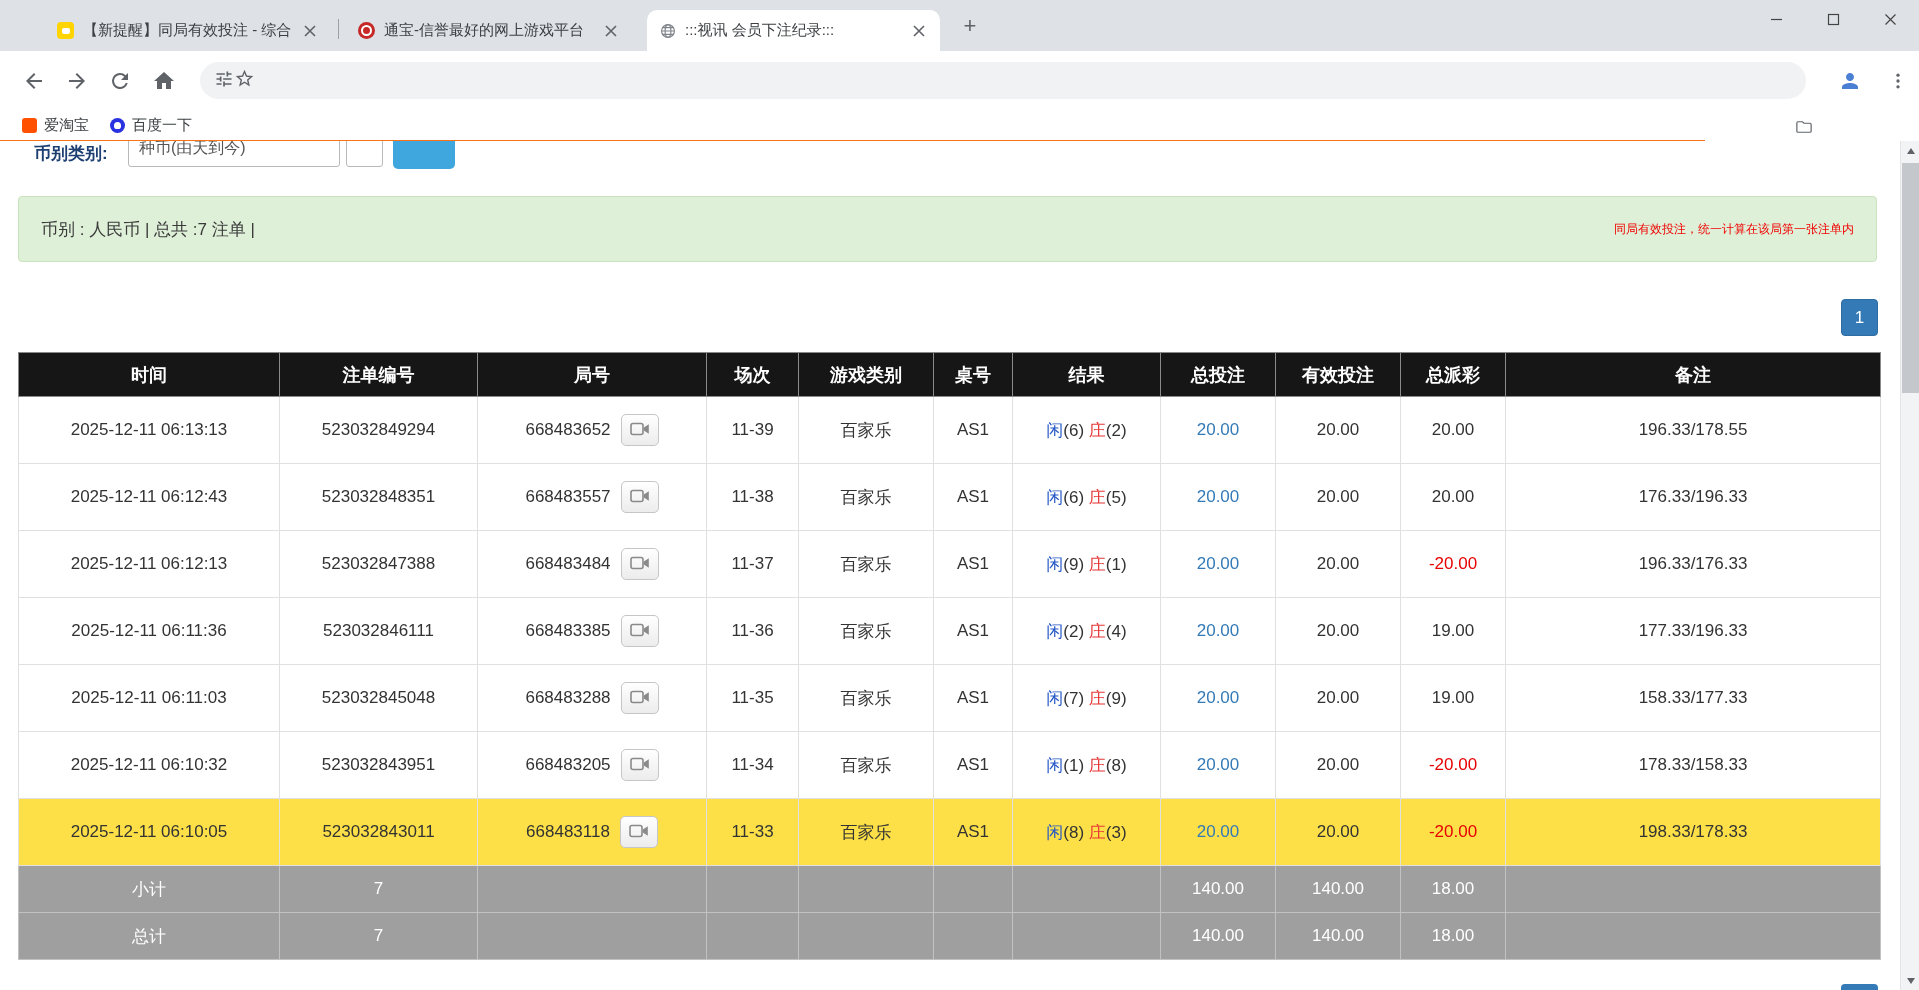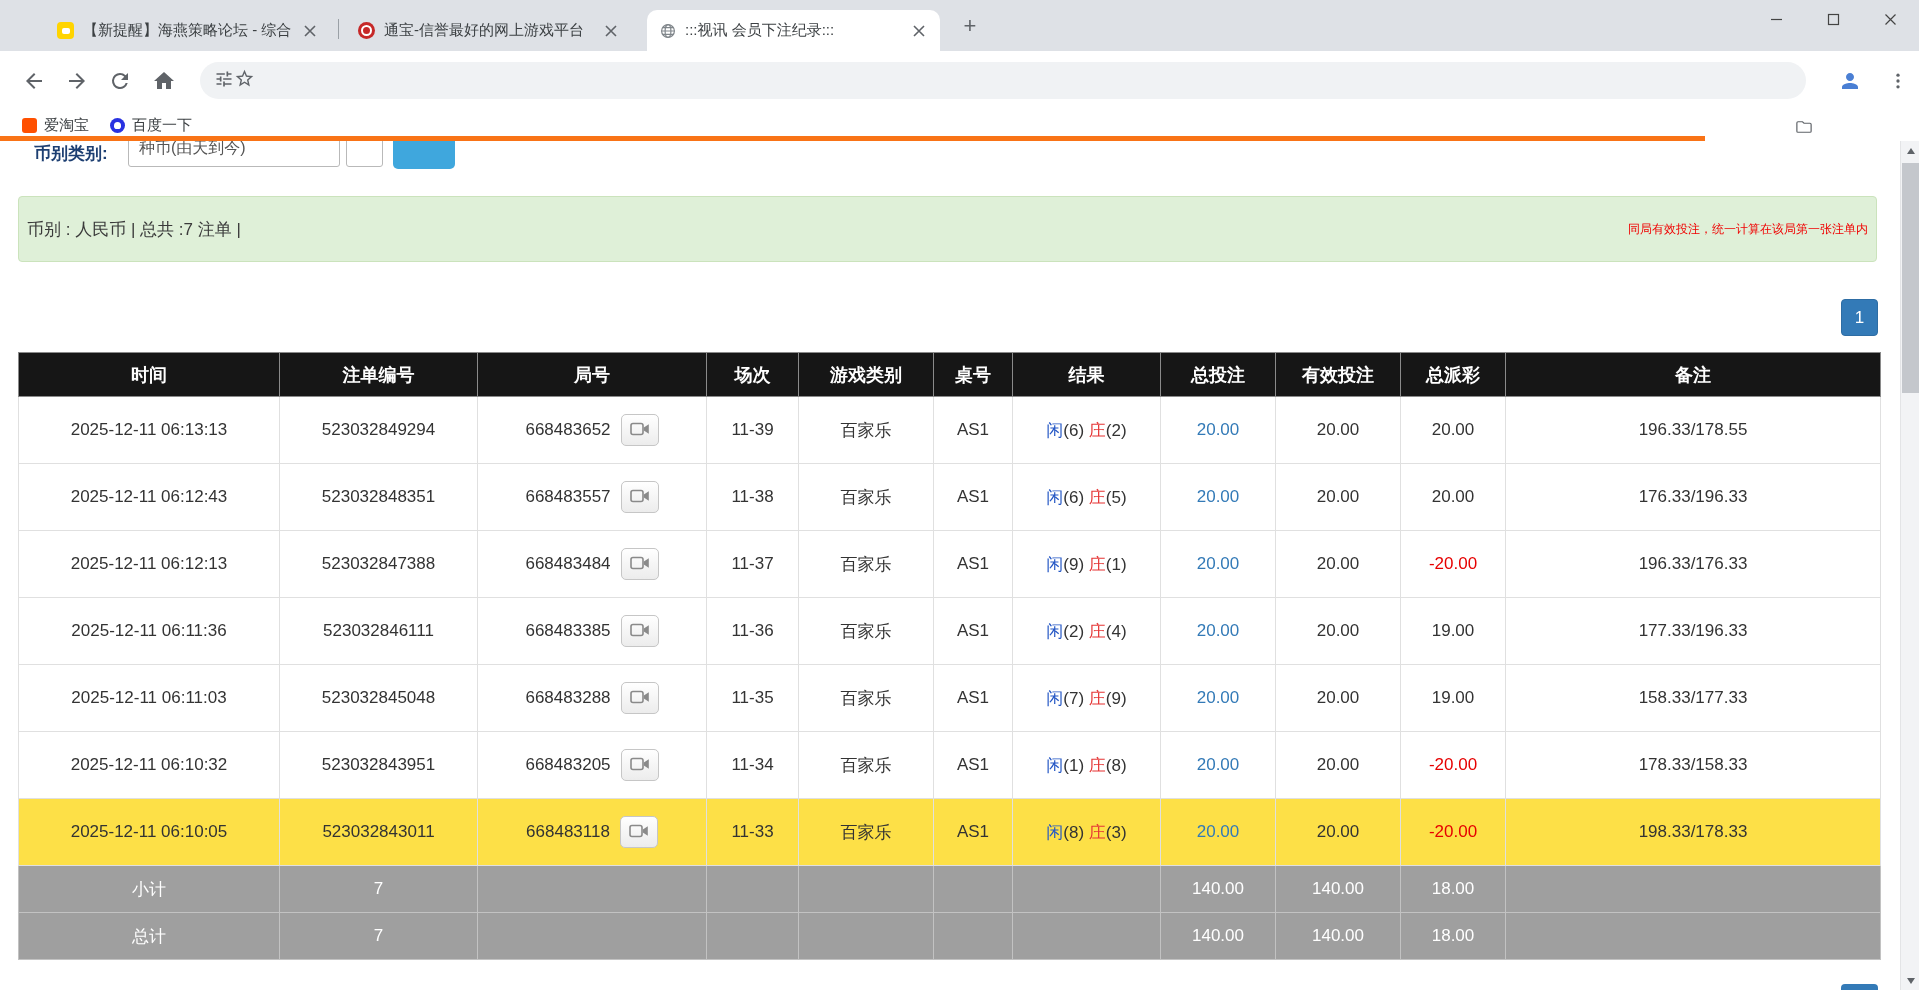--- a/index.html
+++ b/index.html
@@ -27,39 +27,39 @@
   .win-btn { position:absolute; top:0; width:57px; height:39px; display:flex; align-items:center; justify-content:center; }
   .win-min { left:1748px; } .win-max { left:1805px; } .win-close { left:1862px; }
 
   .navbar { position:absolute; top:51px; left:0; width:1919px; height:59px; background:#fff; }
   .nav-icon { position:absolute; top:16px; width:27px; height:27px; display:flex; align-items:center; justify-content:center; }
   .nav-back { left:20px; } .nav-fwd { left:63px; } .nav-reload { left:106px; } .nav-home { left:150px; }
   .urlbar { position:absolute; left:200px; top:11px; width:1606px; height:37px; background:#f0f2f4; border-radius:19px; display:flex; align-items:center; padding:0 14px; }
   .url-text { flex:1; margin-left:12px; font-size:16px; color:#202124; white-space:nowrap; overflow:hidden; }
   .nav-person { left:1836px; } .nav-menu { left:1884px; }
 
-  .bookmarks { position:absolute; top:110px; left:0; width:1705px; height:31px; background:#fff; border-bottom:5px solid #f97316; }
+  .bookmarks { position:absolute; top:110px; left:0; width:1705px; height:31px; background:#fff; border-bottom:1px solid #f97316; }
   .bm-item { position:absolute; top:0; height:30px; display:flex; align-items:center; gap:7px; font-size:15px; color:#3c4043; }
   .bm-1 { left:22px; } .bm-2 { left:110px; }
   .bm-ico-taobao { width:15px; height:15px; background:#ff5000; border-radius:3px; }
   .bm-ico-baidu  { width:15px; height:15px; background:#2932e1; border-radius:50%; position:relative; }
   .bm-ico-baidu::after { content:""; position:absolute; left:4px; top:4px; width:7px; height:7px; background:#fff; border-radius:50% 50% 40% 40%; }
   .bm-right { position:absolute; top:0; left:1795px; height:30px; display:flex; align-items:center; gap:8px; font-size:15px; color:#3c4043;flex-direction:column; }
   .bm-divider { width:1px; height:18px; background:#d0d3d8; margin-right:4px; }
 
   
   .content { position:absolute; top:141px; left:0; width:1900px; height:849px; background:#fff; overflow:hidden; }
 
   .filter-strip { position:absolute; top:0; left:0; width:100%; height:30px; overflow:hidden;padding-left:24px; }
   .filter-label { position:absolute; left:34px; top:1px; font-size:17px; font-weight:bold; color:#1d3f72; }
   .filter-input { position:absolute; left:128px; top:-12px; width:212px; height:38px; border:1px solid #b9b9b9; border-radius:3px; font-size:16px; color:#555; padding:0 10px; background:#fff; outline:none; }
   .filter-select { position:absolute; left:346px; top:-12px; width:37px; height:38px; border:1px solid #b9b9b9; border-radius:3px; background:#fff; }
   .filter-button { position:absolute; left:393px; top:-14px; width:62px; height:42px; background:#3fa7dd; border:none; border-radius:5px; }
 
-  .summary { position:absolute; top:55px; left:18px; width:1859px; height:66px; background:#dff0d8; border:1px solid #cbe3bc; border-radius:4px; display:flex; align-items:center; justify-content:space-between; padding:0 8px; }
+  .summary { position:absolute; top:55px; left:18px; width:1859px; height:66px; background:#dff0d8; border:1px solid #cbe3bc; border-radius:4px; display:flex; align-items:center; justify-content:space-between; padding:0 22px; }
   .summary-left  { font-size:17px; color:#3a3a3a; }
   .summary-right { font-size:12px; color:#f00000; }
 
   .pager-top { position:absolute; top:158px; left:1841px; width:37px; height:37px; background:#337ab7; border:1px solid #2e6da4; border-radius:4px; color:#fff; font-size:17px; display:flex; align-items:center; justify-content:center; }
   .pager-bottom { position:absolute; top:843px; left:1841px; width:37px; height:6px; background:#337ab7; border-radius:4px 4px 0 0; }
 
   table.bet-table { position:absolute; top:211px; left:18px; width:1862px; border-collapse:collapse; table-layout:fixed; border:1px solid #c9c9c9; }
   .bet-table th { height:44px; background:#161616; color:#fff; font-size:18px; font-weight:bold; text-align:center; border:1px solid #8a8a8a; }
   .bet-table td { height:67px; background:#fff; color:#333; font-size:17px; text-align:center; border:1px solid #e0e0e0; }
   .bet-table tr.hl td { background:#fde047;text-align:center; }
@@ -79,21 +79,21 @@
   .sb-up::after { content:""; border-left:4.5px solid transparent; border-right:4.5px solid transparent; border-bottom:6px solid #5f6368; }
   .sb-down::after { content:""; border-left:4.5px solid transparent; border-right:4.5px solid transparent; border-top:6px solid #5f6368; }
   .sb-thumb { position:absolute; left:1px; top:22px; width:17px; height:230px; background:#c4c7cc; }
 </style>
 </head>
 <body>
 
 <div class="tabstrip">
   <div class="tab tab-1">
     <span class="fav fav-forum"></span>
-    <span class="tab-title">【新提醒】海燕策略论坛 - 综合</span>
+    <span class="tab-title">【新提醒】同局有效投注 - 综合</span>
     <span class="tab-close">
       <svg width="12" height="12" viewBox="0 0 12 12">
           <path d="M1 1l10 10M11 1L1 11" stroke="#5f6368" stroke-width="1.6"></path>
         </svg>
     </span>
   </div>
   <div class="tab-sep"></div>
   <div class="tab tab-2">
     <span class="fav fav-tongbao"></span>
     <span class="tab-title">通宝-信誉最好的网上游戏平台</span>

